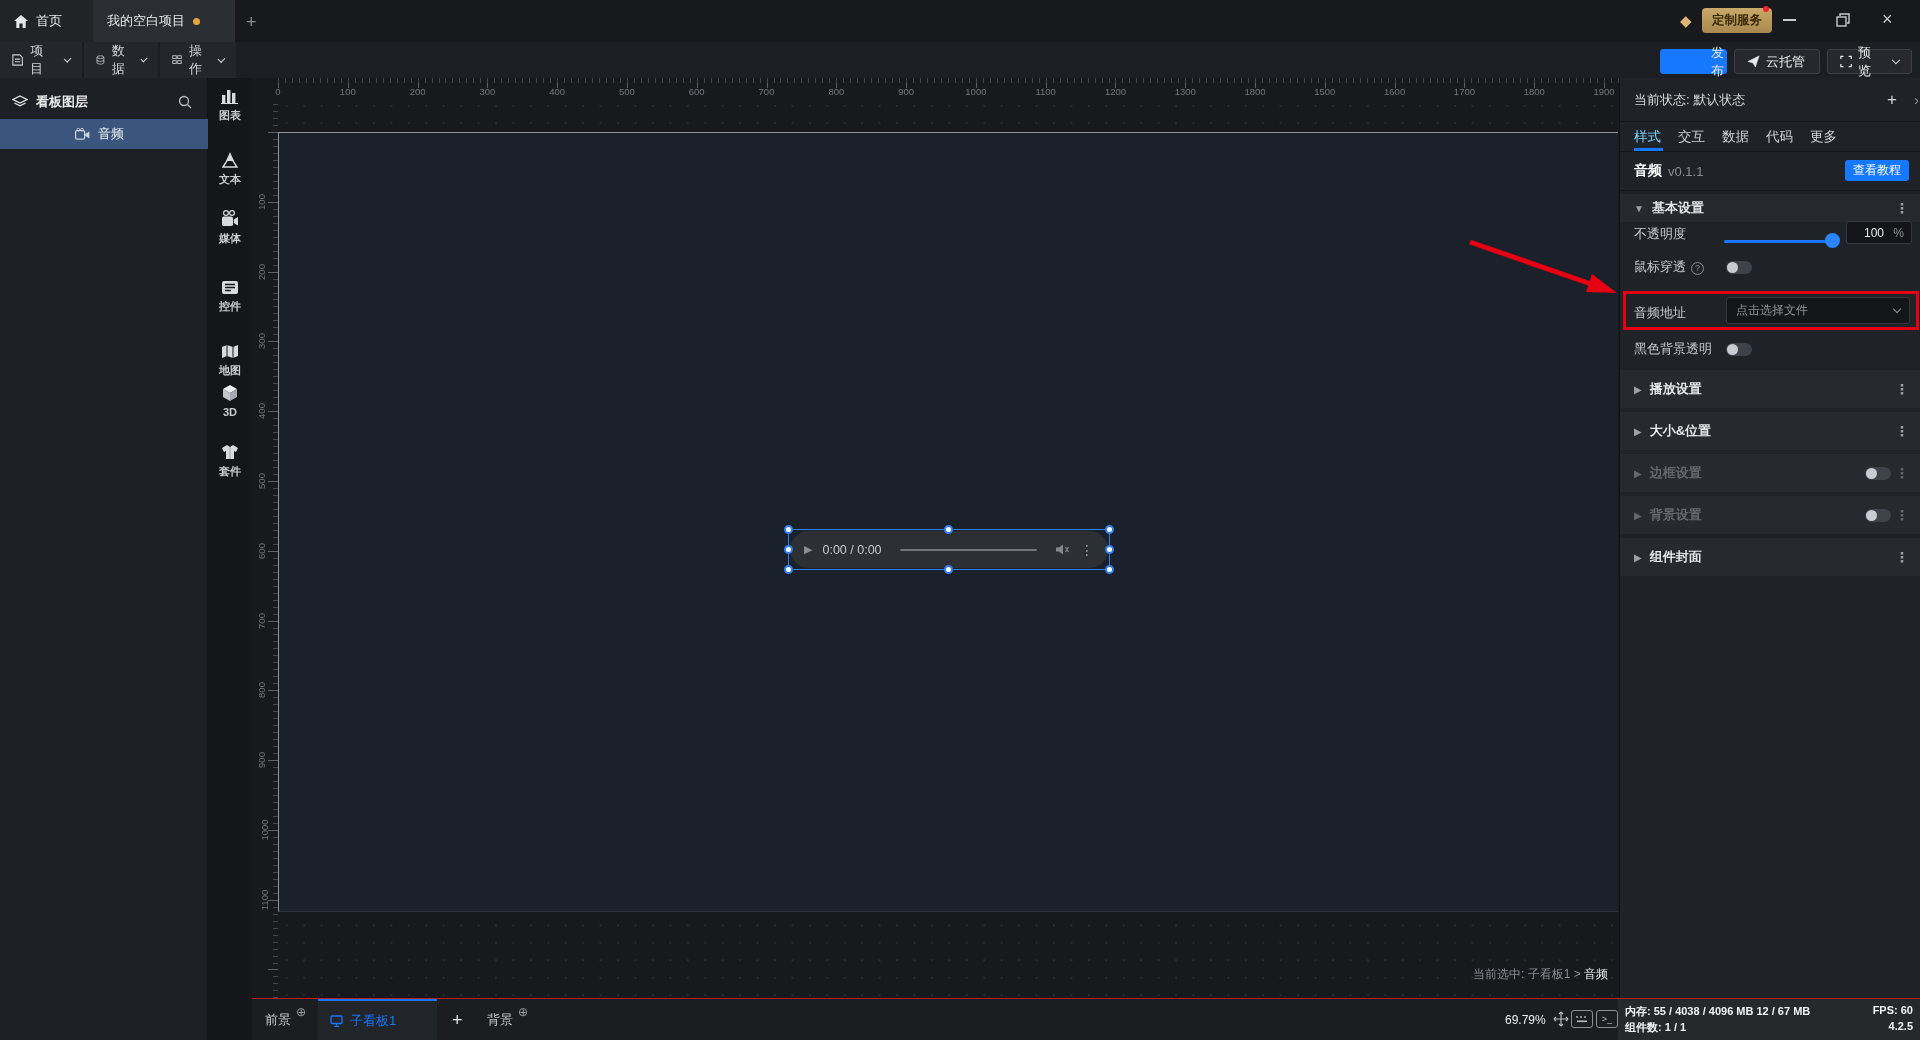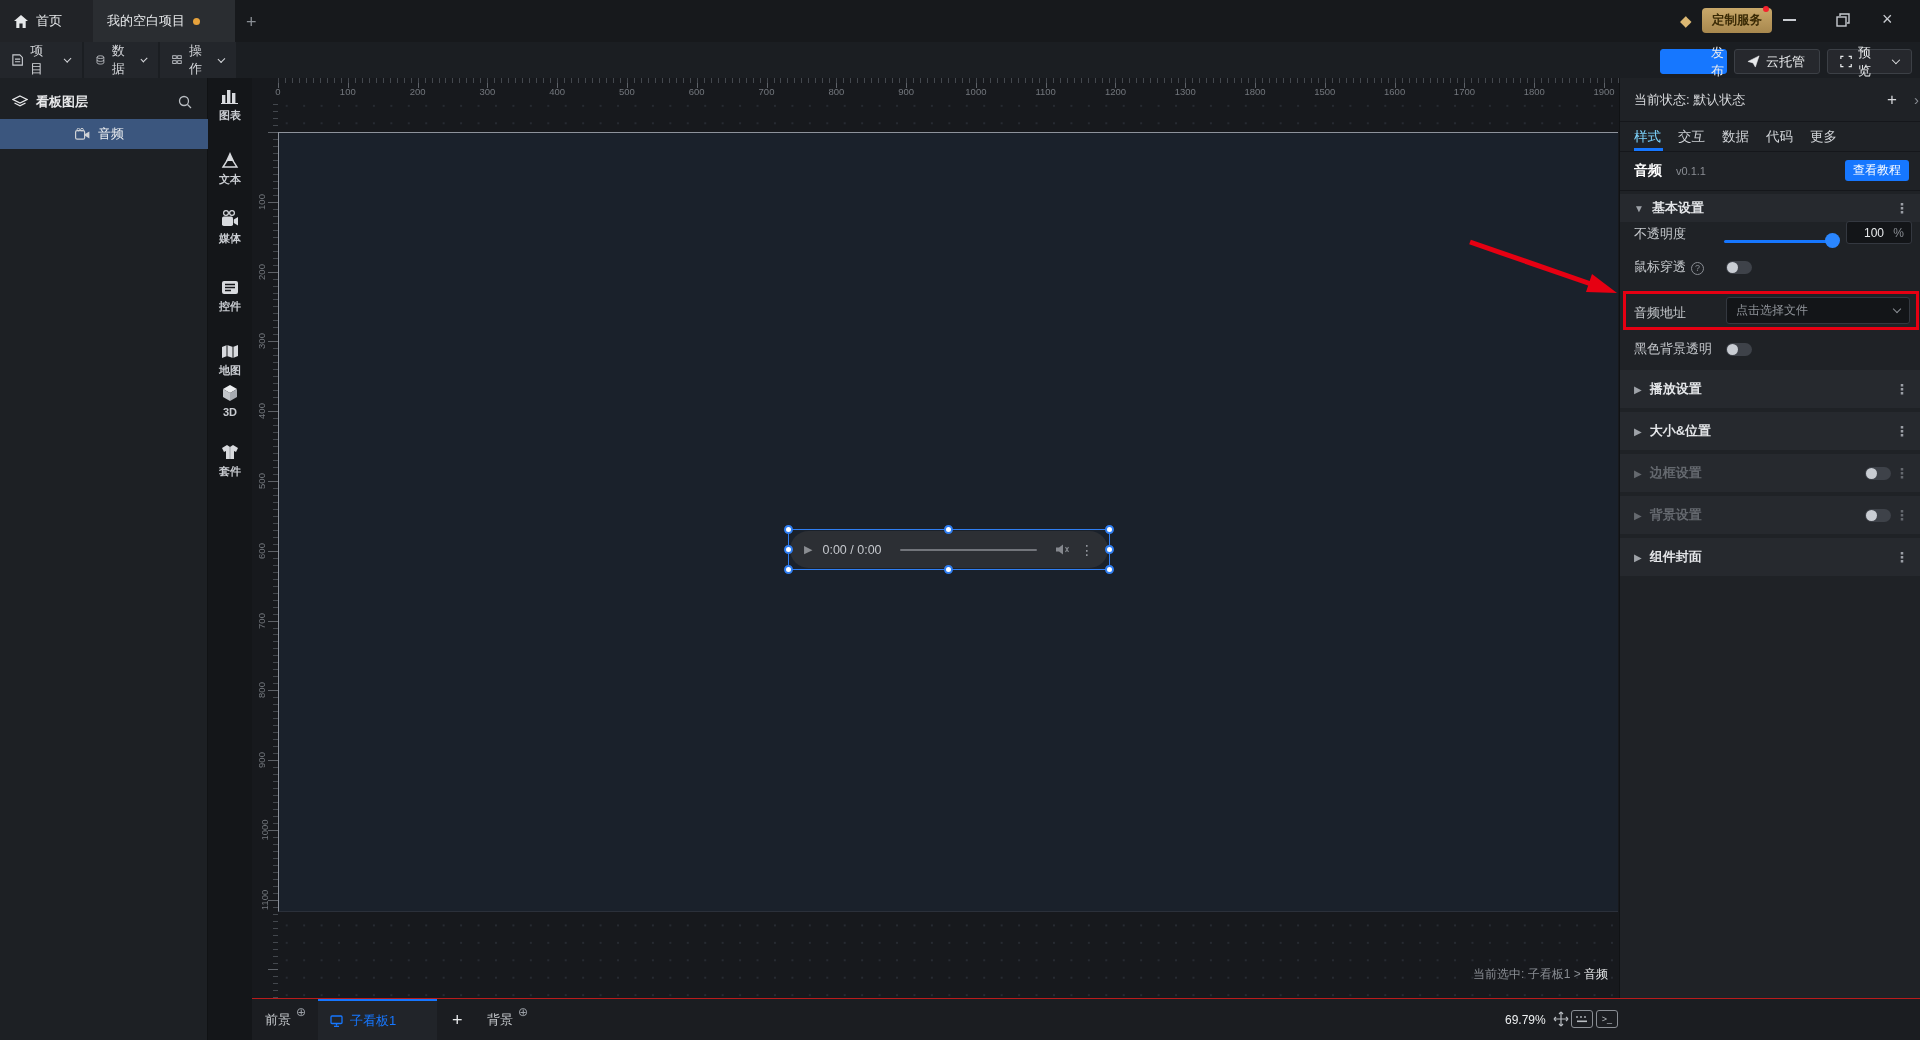--- a/index.html
+++ b/index.html
@@ -332,21 +332,21 @@
       <span style="color:#7dd3fc">样式</span>
       <span>交互</span>
       <span>数据</span>
       <span>代码</span>
       <span>更多</span>
     </div>
     <div id="tab-underline"></div>
     <div class="insp-div" style="top:73px"></div>
     <div id="comprow">
       <span style="color:#fff;font-weight:bold;font-size:14px">音频</span>
-      <span style="color:#8a8e94;font-size:11px;margin-left:14px">v0.1.1</span>
+      <span style="color:#8a8e94;font-size:13px;margin-left:6px">v0.1.1</span>
       <span id="btn-tutorial">查看教程</span>
     </div>
     <div class="insp-div" style="top:112px"></div>
 
     <div class="sec-hdr" style="top:116px">
       <span class="tri">▼</span>
       <span>基本设置</span>
       <span class="kebab" style="position:absolute;right:12px">⋮</span>
     </div>
 
@@ -424,19 +424,29 @@
     <div class="mini-ic" style="left:1319px">
       <svg width="14" height="8" viewBox="0 0 14 8">
           <circle cx="2" cy="2" r="0.9" fill="#b9bdc2"></circle>
           <circle cx="6" cy="2" r="0.9" fill="#b9bdc2"></circle>
           <circle cx="10" cy="2" r="0.9" fill="#b9bdc2"></circle>
           <rect x="2" y="5.5" width="10" height="1.6" fill="#b9bdc2"></rect>
         </svg>
     </div>
     <div class="mini-ic" style="left:1344px">&gt;_</div>
 
+    <div id="statspanel">
+      <div class="l1">
+        <span><span>内存:</span> <span>55 / 4038 / 4096 MB 12 / 67 MB</span></span>
+        <span><span>FPS:</span> <span>60</span></span>
+      </div>
+      <div class="l2">
+        <span><span>组件数:</span> <span>1 / 1</span></span>
+        <span>4.2.5</span>
+      </div>
+    </div>
   </div>
 
   <svg id="annot" class="abs" viewBox="0 0 1920 1040">
     <line x1="1470" y1="242" x2="1591" y2="284" stroke="#e60012" stroke-width="5"></line>
     <polygon points="1617,293 1586,292 1592,274" fill="#e60012"></polygon>
   </svg>
 </div>
 
 </body></html>

